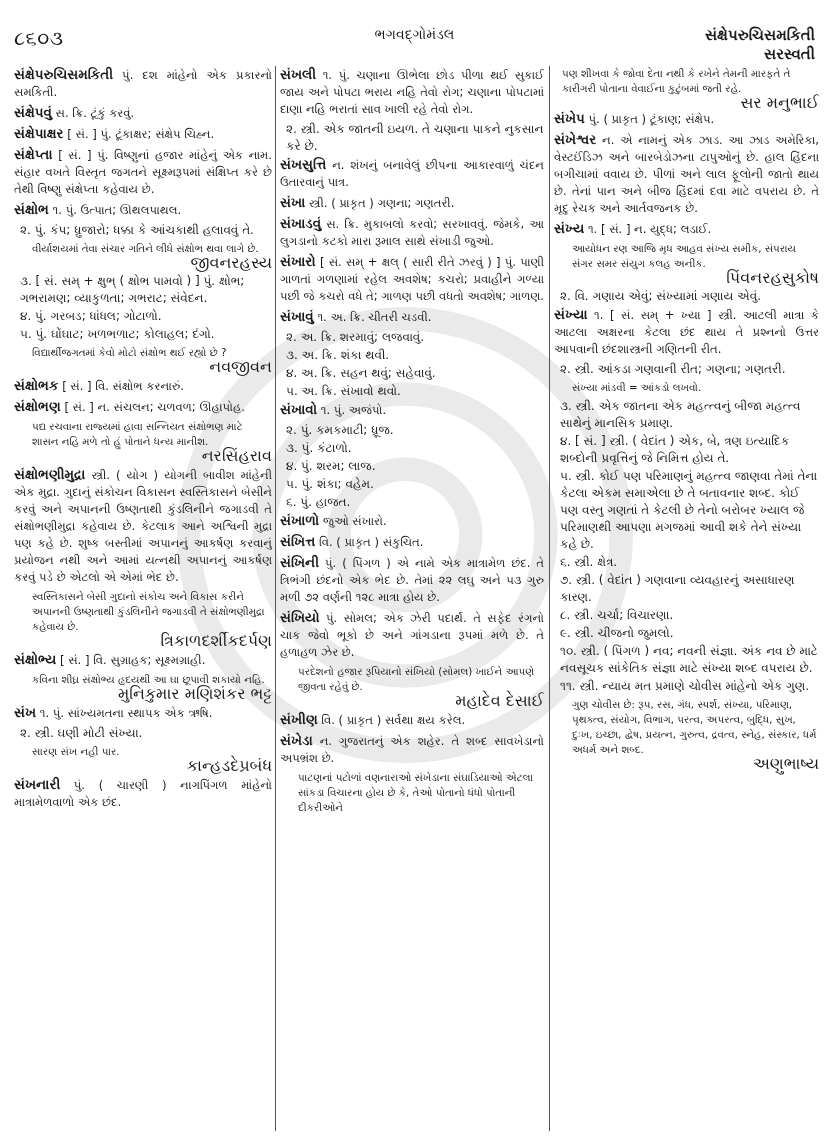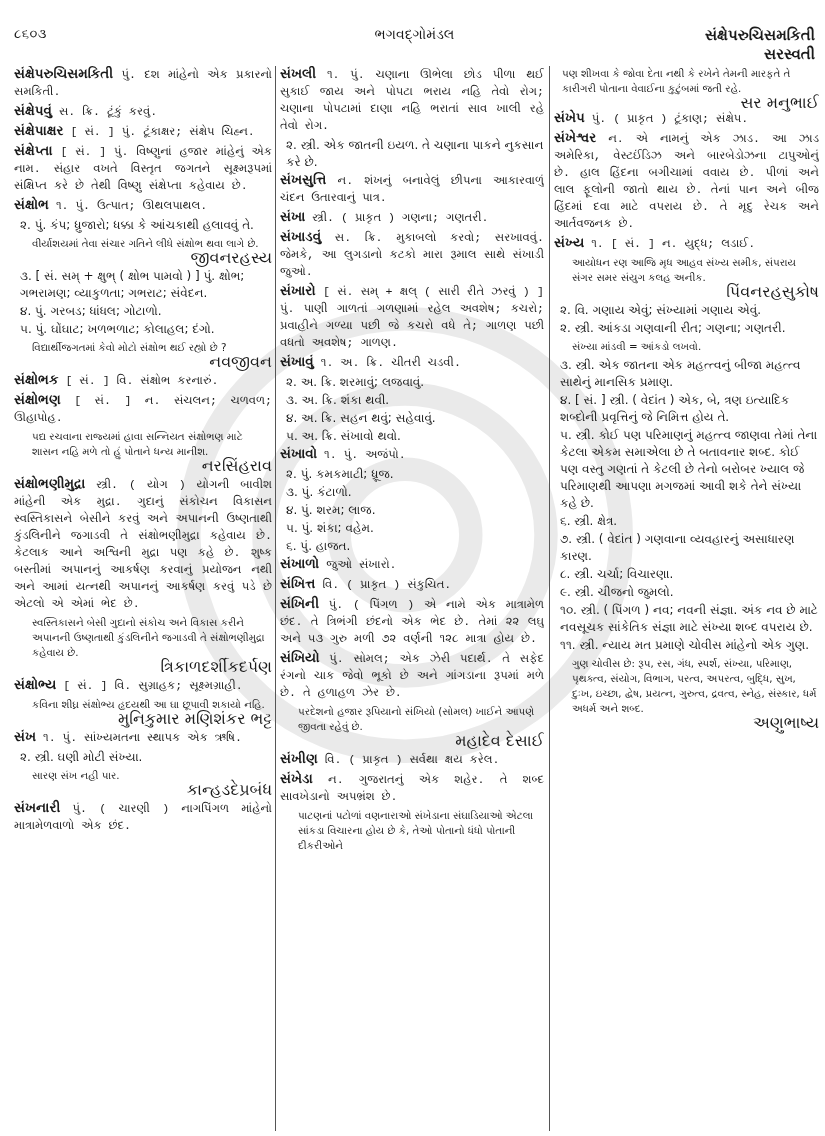--- a/index.html
+++ b/index.html
@@ -7,32 +7,32 @@
     width: 825px; height: 1136px; overflow: hidden; position: relative;
     font-family: "DejaVu Sans", sans-serif; color: #1a1a1a;
   }
   .watermark {
     position: absolute; left: 170px; top: 300px; width: 470px; height: 470px;
     pointer-events: none; opacity: 0.08;
   }
   .header {
     position: absolute; top: 26px; left: 14px; right: 10px; height: 40px;
   }
-  .page-no { position: absolute; left: 0; top: 0; font-size: 13px; letter-spacing: 0.5px; }
+  .page-no { position: absolute; left: 0; top: 0; font-size: 20px; letter-spacing: 0.5px; }
   .running-title { position: absolute; left: 0; right: 0; top: 0; text-align: center; font-size: 14px; font-weight: normal; }
   .guide { position: absolute; right: 0; top: 0; text-align: right; font-size: 15px; font-weight: bold; line-height: 19px; }
   .columns { position: absolute; top: 66px; left: 14px; width: 805px; height: 1065px; }
   .col { position: absolute; top: 0; bottom: 0; overflow: hidden; }
   .col-1 { left: 0; width: 258px; }
   .col-2 { left: 266px; width: 264px; }
   .col-3 { left: 540px; width: 265px; }
   .rule { position: absolute; top: 0; bottom: 0; width: 1px; background: #555; }
   .rule-1 { left: 261px; }
   .rule-2 { left: 535px; }
-  .entry { font-size: 11.6px; line-height: 17px; margin-bottom: 3px; text-align: justify; font-family: Liberation Mono, monospace; }
+  .entry { font-size: 11.6px; line-height: 17px; margin-bottom: 3px; text-align: justify; }
   .hw { font-weight: bold; font-size: 13.5px; }
   .sense { font-size: 12px; line-height: 17px; padding-left: 6px; margin-bottom: 1px; }
   .quote { font-size: 10.3px; line-height: 15px; padding-left: 18px; margin: 2px 0 3px 0; }
   .src { display: block; text-align: right; font-size: 16px; line-height: 14px; }
   .cont { font-size: 10.3px; line-height: 15px; padding-left: 8px; }
 </style>
 </head>
 <body>
 
 <svg class="watermark" viewBox="0 0 100 100">
@@ -104,20 +104,21 @@
       <div class="entry"><span class="hw">સંખેડા</span> <span>ન. ગુજરાતનું એક શહેર. તે શબ્દ સાવખેડાનો અપભ્રંશ છે.</span></div>
       <div class="quote"><span>પાટણનાં પટોળાં વણનારાઓ સંખેડાના સંઘાડિયાઓ એટલા સાંકડા વિચારના હોય છે કે, તેઓ પોતાનો ધંધો પોતાની દીકરીઓને</span></div>
     </div>
   <div class="col col-3">
       <div class="cont"><span>પણ શીખવા કે જોવા દેતા નથી કે રખેને તેમની મારફતે તે કારીગરી પોતાના વેવાઈના કુટુંબમાં જતી રહે.</span><span class="src">સર મનુભાઈ</span></div>
       <div class="entry"><span class="hw">સંખેપ</span> <span>પું. ( પ્રાકૃત ) ટૂંકાણ; સંક્ષેપ.</span></div>
       <div class="entry"><span class="hw">સંખેશ્વર</span> <span>ન. એ નામનું એક ઝાડ. આ ઝાડ અમેરિકા, વેસ્ટઈંડિઝ અને બારબેડોઝના ટાપુઓનું છે. હાલ હિંદના બગીચામાં વવાય છે. પીળાં અને લાલ ફૂલોની જાતો થાય છે. તેનાં પાન અને બીજ હિંદમાં દવા માટે વપરાય છે. તે મૃદુ રેચક અને આર્તવજનક છે.</span></div>
       <div class="entry"><span class="hw">સંખ્ય</span> <span>૧. [ સં. ] ન. યુદ્ધ; લડાઈ.</span></div>
       <div class="quote"><span>આયોધન રણ આજિ મૃધ આહવ સંખ્ય સમીક, સંપરાય સંગર સમર સંયુગ કલહ અનીક.</span><span class="src">પિંવનરહસુકોષ</span></div>
       <div class="sense">૨. વિ. ગણાય એવું; સંખ્યામાં ગણાય એવું.</div>
+      <div class="entry"><span class="hw">સંખ્યા</span> <span>૧. [ સં. સમ્ + ખ્યા ] સ્ત્રી. આટલી માત્રા કે આટલા અક્ષરના કેટલા છંદ થાય તે પ્રશ્નનો ઉત્તર આપવાની છંદશાસ્ત્રની ગણિતની રીત.</span></div>
       <div class="sense">૨. સ્ત્રી. આંકડા ગણવાની રીત; ગણના; ગણતરી.</div>
       <div class="quote"><span>સંખ્યા માંડવી = આંકડો લખવો.</span></div>
       <div class="sense">૩. સ્ત્રી. એક જાતના એક મહત્ત્વનું બીજા મહત્ત્વ સાથેનું માનસિક પ્રમાણ.</div>
       <div class="sense">૪. [ સં. ] સ્ત્રી. ( વેદાંત ) એક, બે, ત્રણ ઇત્યાદિક શબ્દોની પ્રવૃત્તિનું જે નિમિત્ત હોય તે.</div>
       <div class="sense">૫. સ્ત્રી. કોઈ પણ પરિમાણનું મહત્ત્વ જાણવા તેમાં તેના કેટલા એકમ સમાએલા છે તે બતાવનાર શબ્દ. કોઈ પણ વસ્તુ ગણતાં તે કેટલી છે તેનો બરોબર ખ્યાલ જે પરિમાણથી આપણા મગજમાં આવી શકે તેને સંખ્યા કહે છે.</div>
       <div class="sense">૬. સ્ત્રી. ક્ષેત્ર.</div>
       <div class="sense">૭. સ્ત્રી. ( વેદાંત ) ગણવાના વ્યવહારનું અસાધારણ કારણ.</div>
       <div class="sense">૮. સ્ત્રી. ચર્ચા; વિચારણા.</div>
       <div class="sense">૯. સ્ત્રી. ચીજનો જુમલો.</div>
       <div class="sense">૧૦. સ્ત્રી. ( પિંગળ ) નવ; નવની સંજ્ઞા. અંક નવ છે માટે નવસૂચક સાંકેતિક સંજ્ઞા માટે સંખ્યા શબ્દ વપરાય છે.</div>

